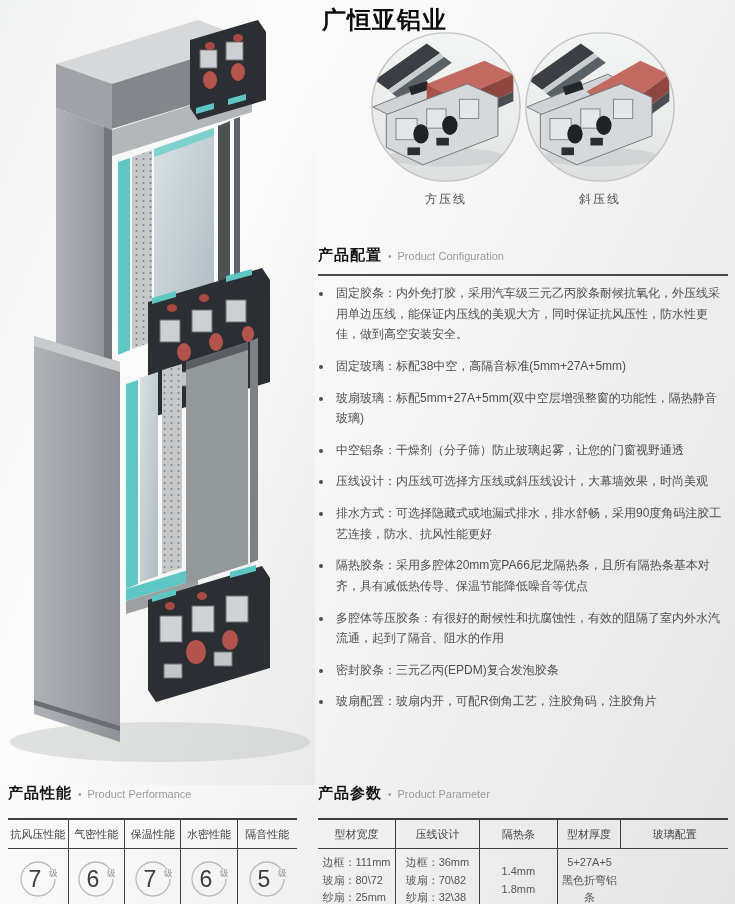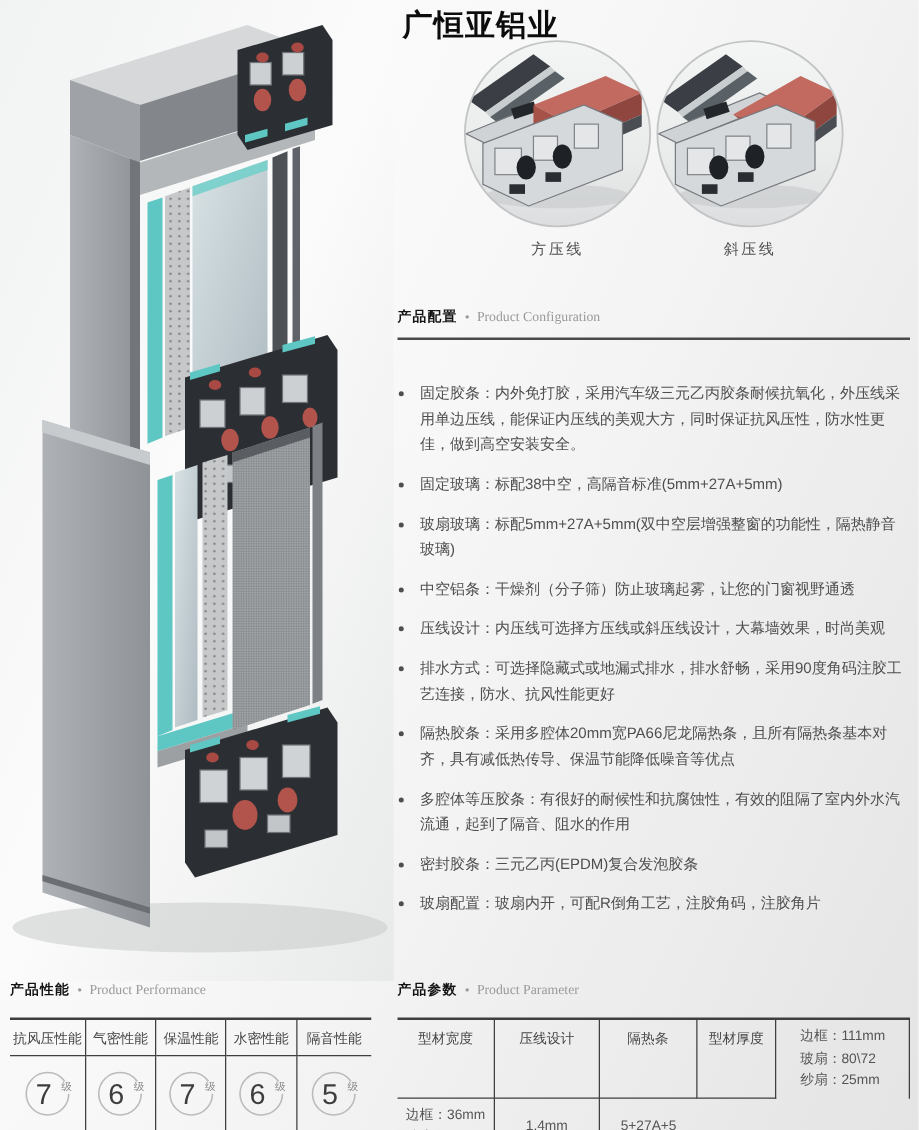--- a/index.html
+++ b/index.html
@@ -19,27 +19,27 @@
   .circle-row {
     position:absolute; left:318px; top:30px; width:410px;
     display:flex; justify-content:center;
   }
   .detail { width:154px; text-align:center; }
   .detail .photo { width:154px; height:154px; }
   .detail .photo svg { width:100%; height:100%; display:block; }
   .detail figcaption { margin-top:7px; font-size:12px; color:#4f4f4f; letter-spacing:2px; }
 
   .sec-head { display:flex; align-items:baseline; gap:6px; }
-  .sec-head .cn { font-size:11px; font-weight:700; color:#141414; letter-spacing:1px; }
+  .sec-head .cn { font-size:15px; font-weight:700; color:#141414; letter-spacing:1px; }
   .sec-head .dot { font-size:10px; color:#9a9a9a; }
-  .sec-head .en { font-size:11px; color:#9a9a9a;font-family:Liberation Serif, serif; }
+  .sec-head .en { font-size:11px; color:#9a9a9a; }
 
   .config { position:absolute; left:318px; top:246px; width:410px; }
   .config .sec-head { border-bottom:2px solid #4a4a4a; padding-bottom:9px; }
-  .cfg-list { margin:32px 0 0 15px; }
+  .cfg-list { margin:7px 0 0 15px; }
   .cfg-list li {
     font-size:12px; color:#4e4e4e; line-height:1.72;
     margin-bottom:11px; padding-left:3px;
   }
 
   .perf  { position:absolute; left:8px;   top:784px; width:289px; }
   .param { position:absolute; left:318px; top:784px; width:410px; }
 
   .ptable {
     margin-top:15px; display:grid;
@@ -337,20 +337,21 @@
     <div class="sec-head">
       <span class="cn">产品参数</span>
       <span class="dot">•</span>
       <span class="en">Product Parameter</span>
     </div>
     <div class="ptable">
       <div class="hc">型材宽度</div>
       <div class="hc">压线设计</div>
       <div class="hc">隔热条</div>
       <div class="hc">型材厚度</div>
+      <div class="hc">玻璃配置</div>
 
       <div class="vc la">
           <span class="cell-text">边框：111mm
 玻扇：80\72
 纱扇：25mm</span>
         </div>
       <div class="vc la">
           <span class="cell-text">边框：36mm
 玻扇：70\82
 纱扇：32\38</span>

